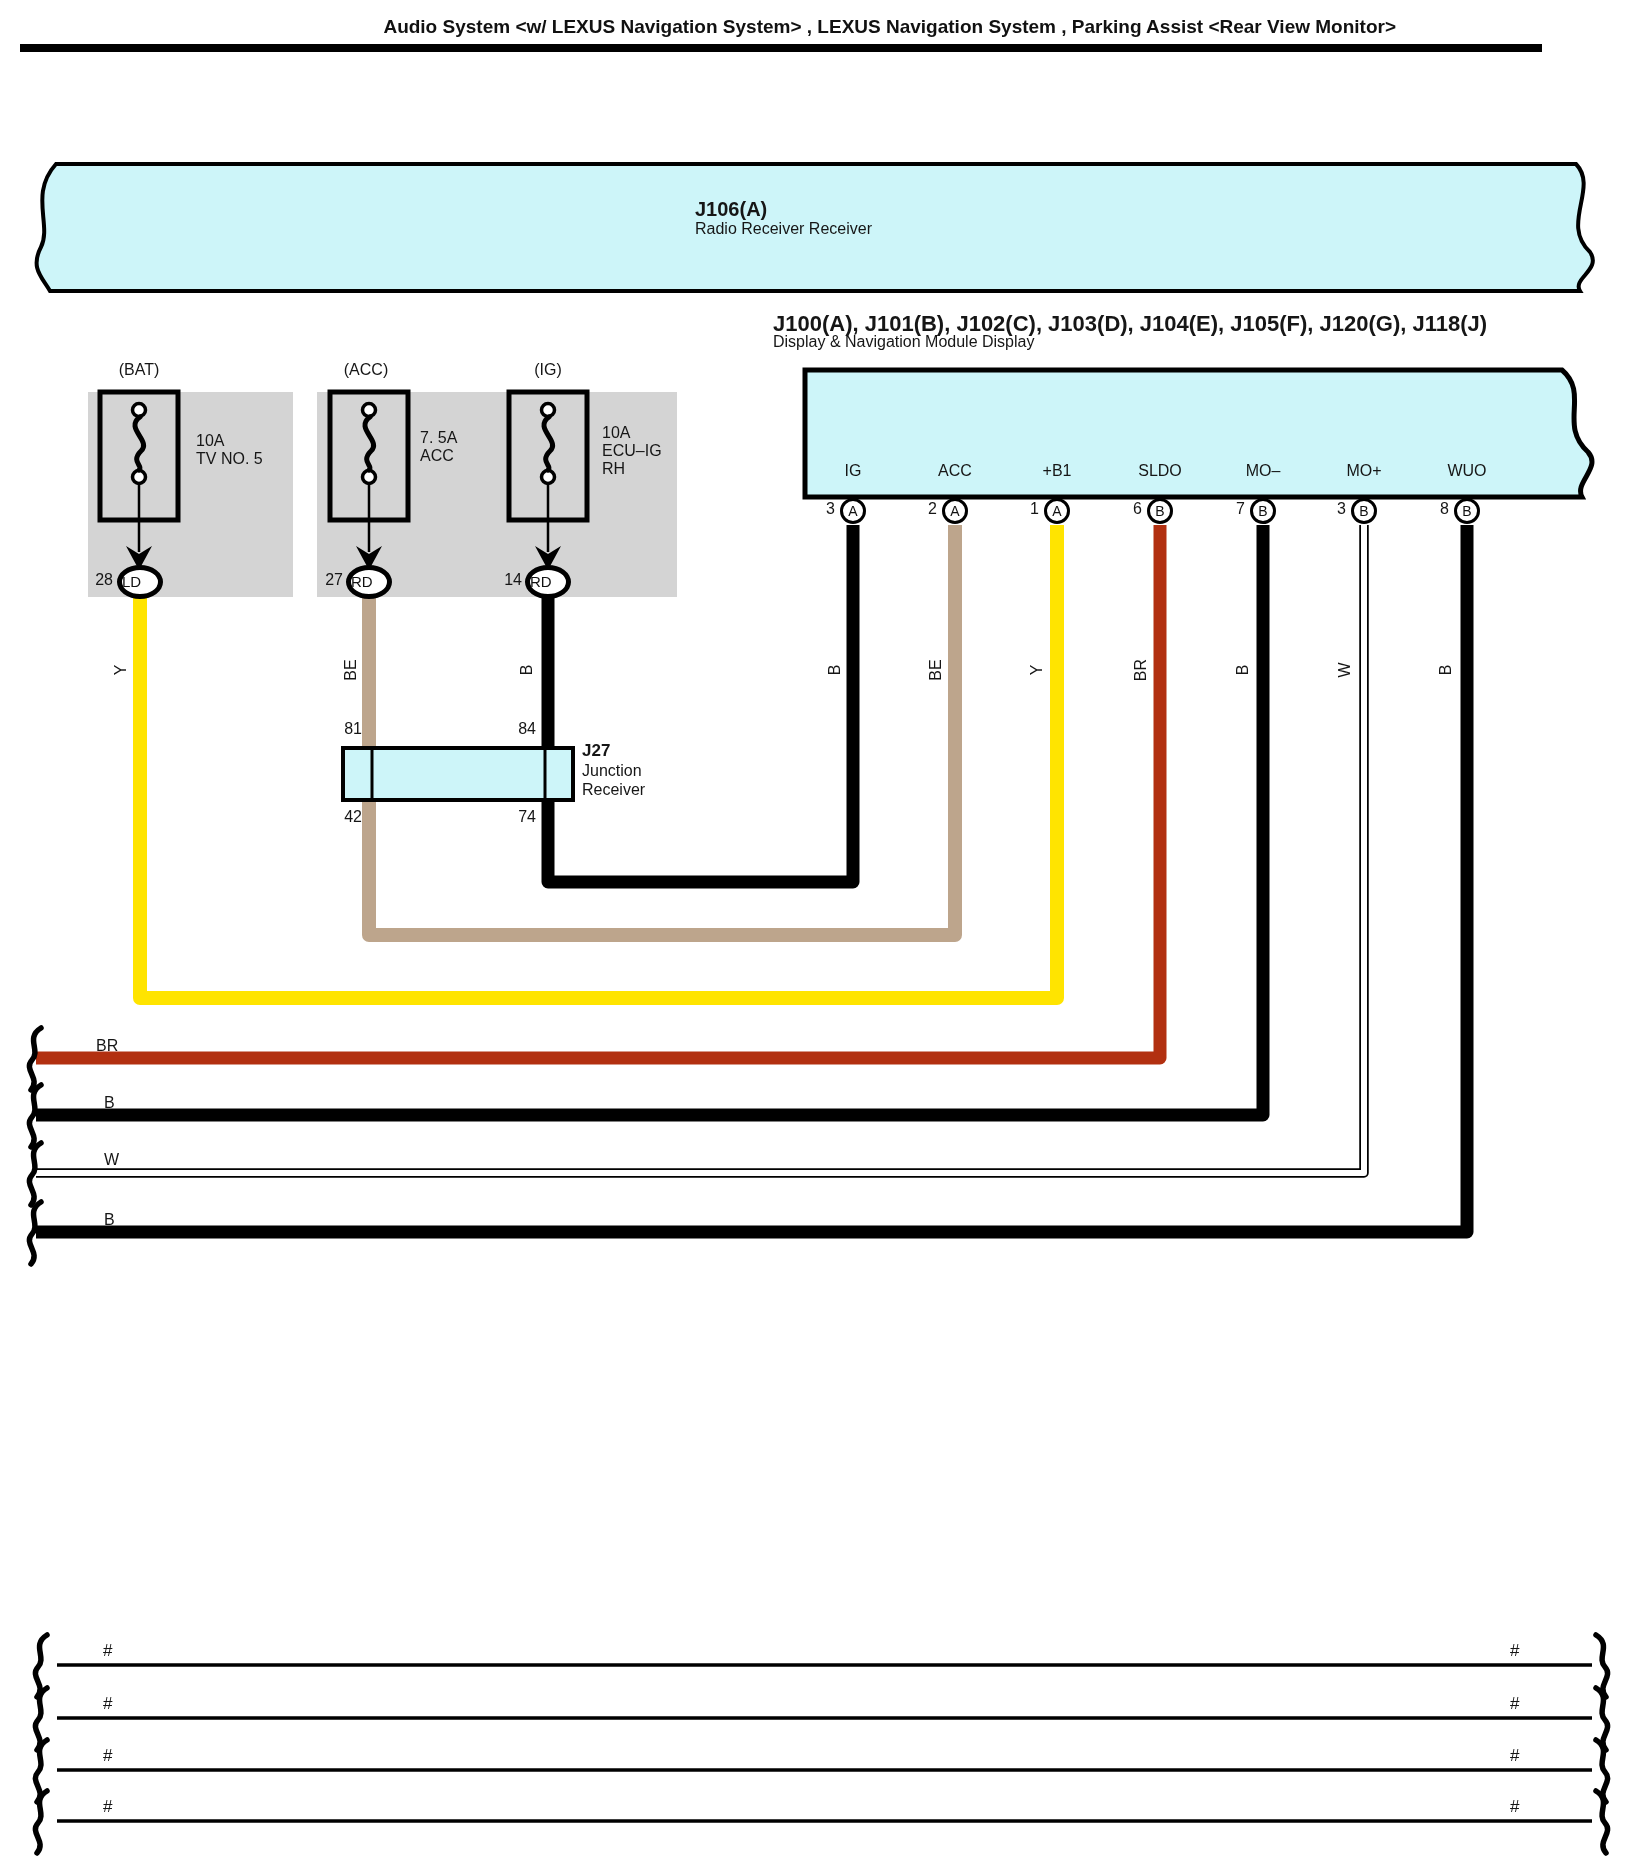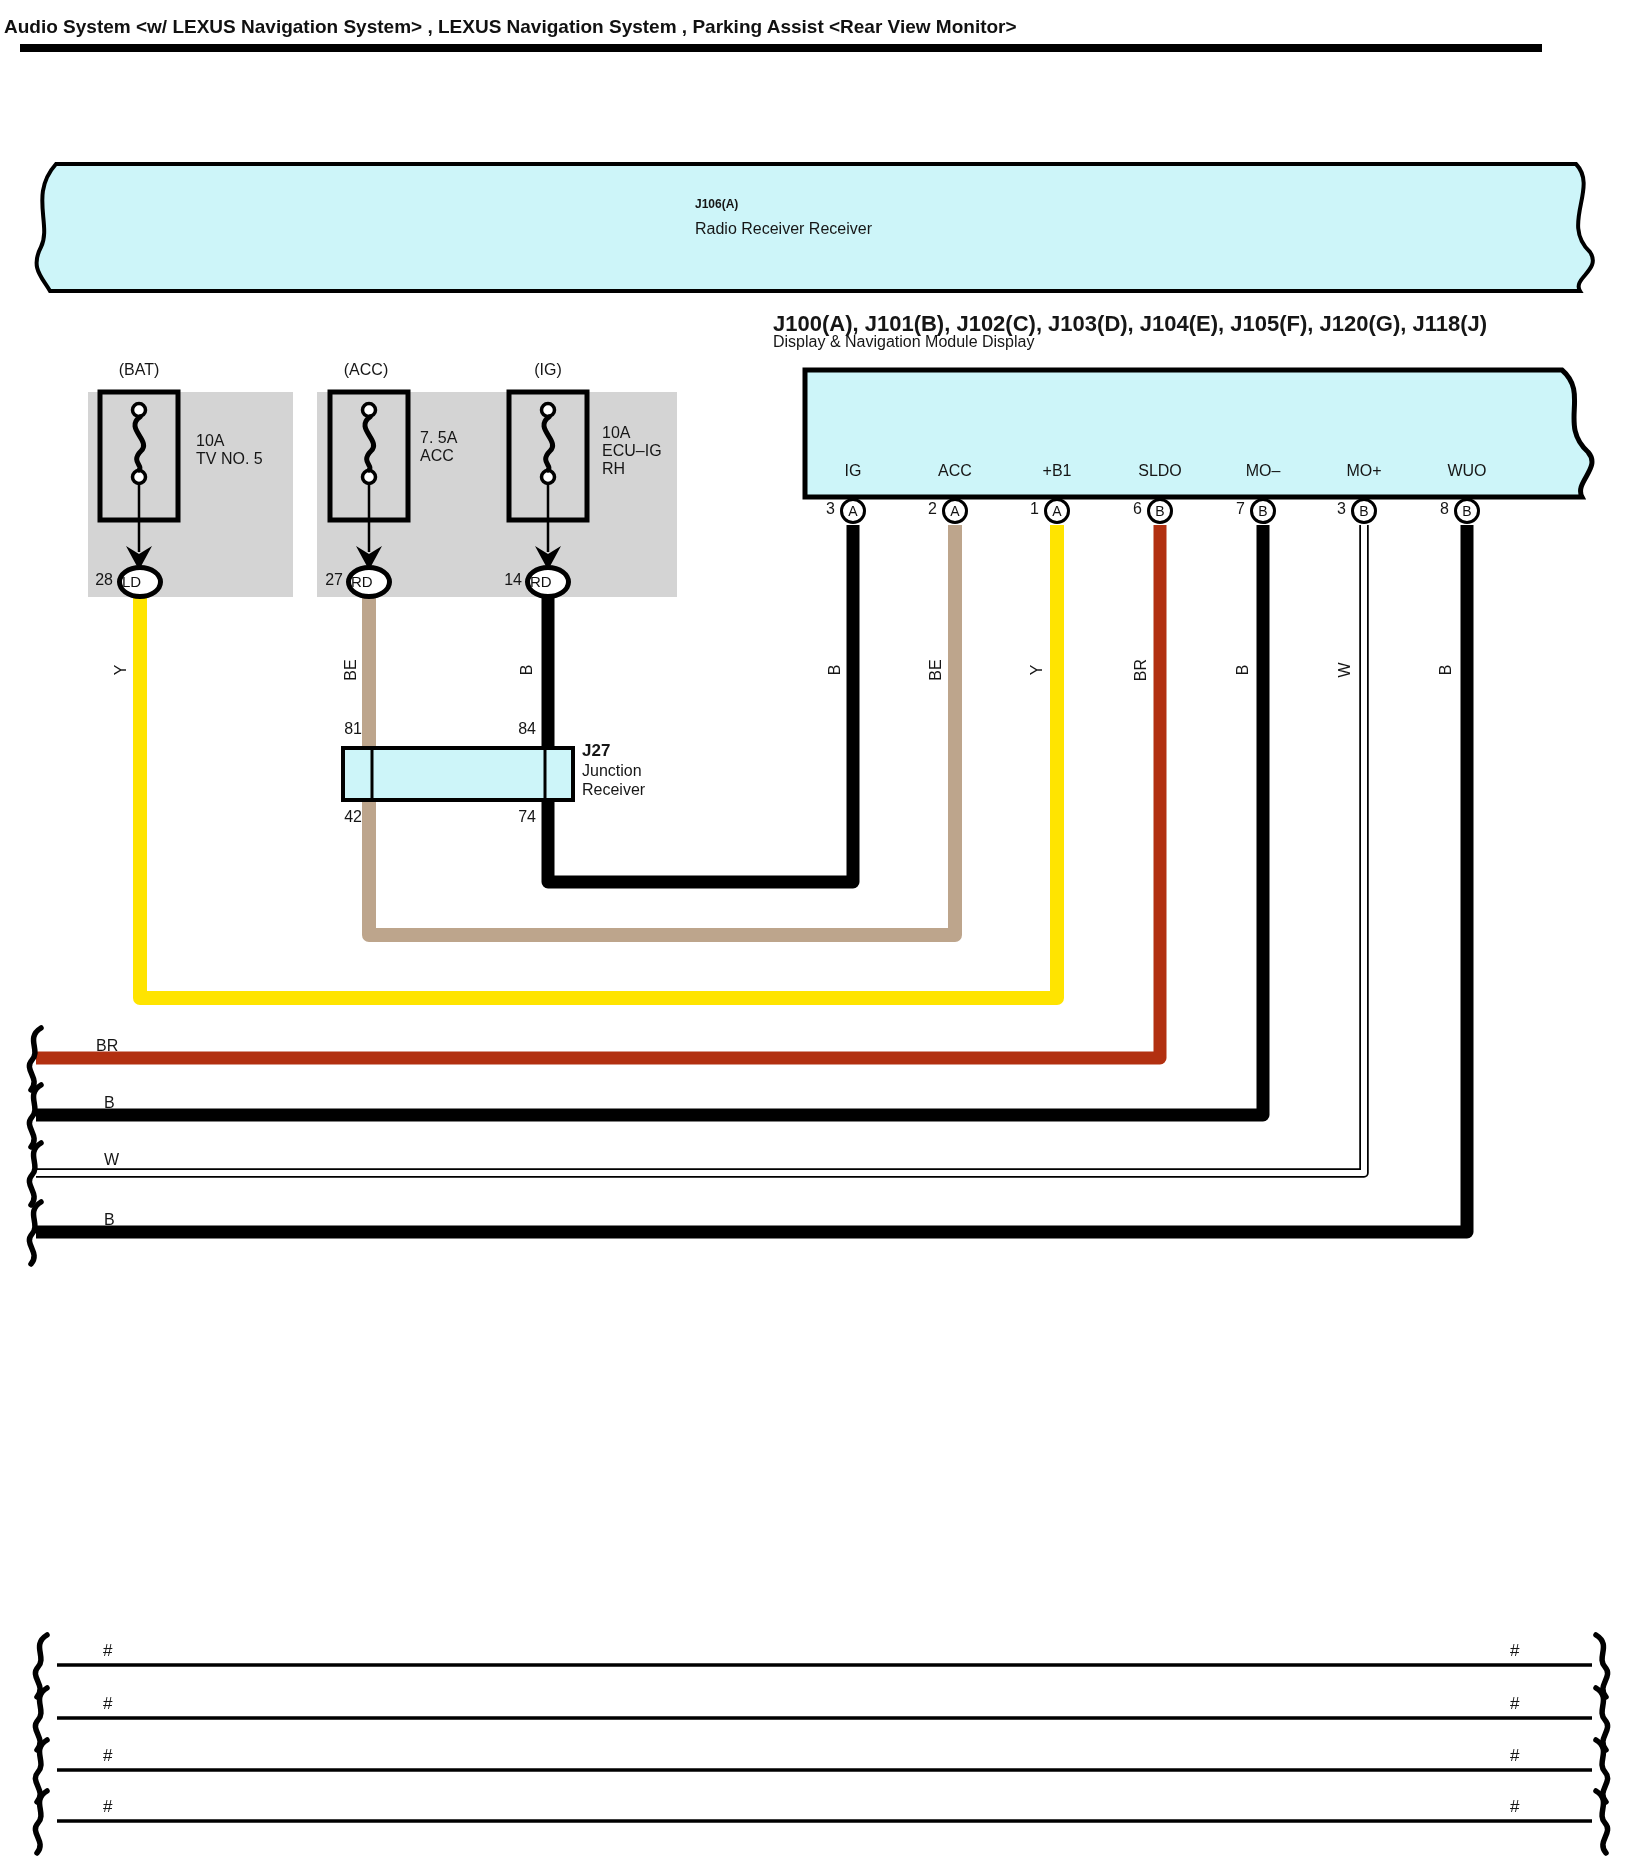--- a/index.html
+++ b/index.html
@@ -10,21 +10,21 @@
   .ctr{text-align:center}
   .rt{text-align:right}
   .vlbl{position:absolute;width:44px;font-size:16px;text-align:center;color:#161616;
         transform:rotate(-90deg);z-index:3;white-space:nowrap}
   .circ{position:absolute;width:20px;height:20px;border:3px solid #000;border-radius:50%;
         background:#fff;font-size:14px;line-height:20px;text-align:center;z-index:4}
   .oval{position:absolute;width:36px;height:24px;border:5px solid #000;border-radius:50%;
         background:#fff;font-size:15px;line-height:24px;text-align:left;z-index:4}
   .grayblock{position:absolute;z-index:0}
   svg#wires{position:absolute;left:0;top:0;z-index:1}
-  .titlebar{position:absolute;left:4px;top:16px;width:1384px;text-align:left;
+  .titlebar{position:absolute;left:12px;top:16px;width:1384px;text-align:right;
             font-size:19px;font-weight:bold;z-index:3;white-space:nowrap}
   .rule{position:absolute;left:20px;top:44px;width:1522px;height:8px;background:#000;z-index:2}
 </style>
 </head>
 <body>
 
 <div id="stage">
 
   <div class="titlebar">Audio System &lt;w/ LEXUS Navigation System&gt; , LEXUS Navigation System , Parking Assist &lt;Rear View Monitor&gt;</div>
   <div class="rule"></div>
@@ -79,21 +79,21 @@
     <use href="#cutL" x="40" y="1665"></use>
     <use href="#cutL" x="40" y="1718"></use>
     <use href="#cutL" x="40" y="1770"></use>
     <use href="#cutL" x="40" y="1821"></use>
     <use href="#cutR" x="1603" y="1665"></use>
     <use href="#cutR" x="1603" y="1718"></use>
     <use href="#cutR" x="1603" y="1770"></use>
     <use href="#cutR" x="1603" y="1821"></use>
   </svg>
 
-  <div class="lbl b" style="left:695px;top:198px;font-size:12px">J106(A)</div>
+  <div class="lbl b" style="left:695px;top:198px;font-size:20px">J106(A)</div>
   <div class="lbl" style="left:695px;top:220px">Radio Receiver Receiver</div>
 
   <div class="lbl b" style="left:773px;top:311px;font-size:22px">J100(A), J101(B), J102(C), J103(D), J104(E), J105(F), J120(G), J118(J)</div>
   <div class="lbl" style="left:773px;top:333px">Display &amp; Navigation Module Display</div>
 
   <div class="lbl ctr" style="left:813px;top:462px;width:80px">IG</div>
   <div class="lbl ctr" style="left:915px;top:462px;width:80px">ACC</div>
   <div class="lbl ctr" style="left:1017px;top:462px;width:80px">+B1</div>
   <div class="lbl ctr" style="left:1120px;top:462px;width:80px">SLDO</div>
   <div class="lbl ctr" style="left:1223px;top:462px;width:80px">MO–</div>

